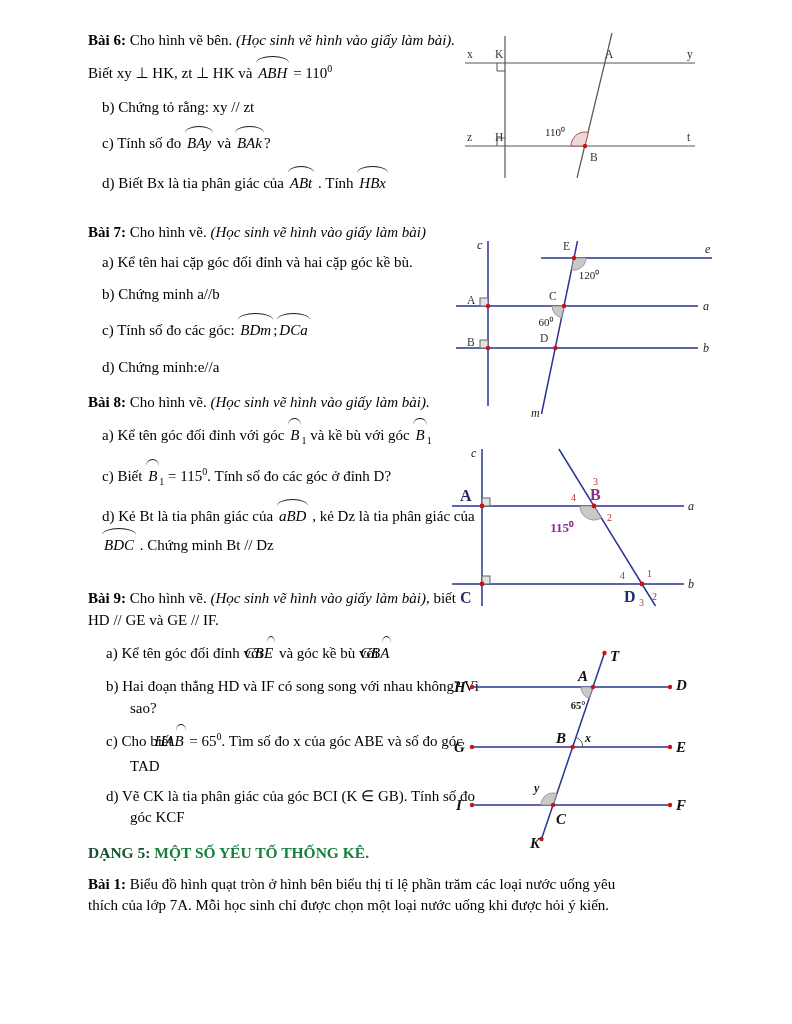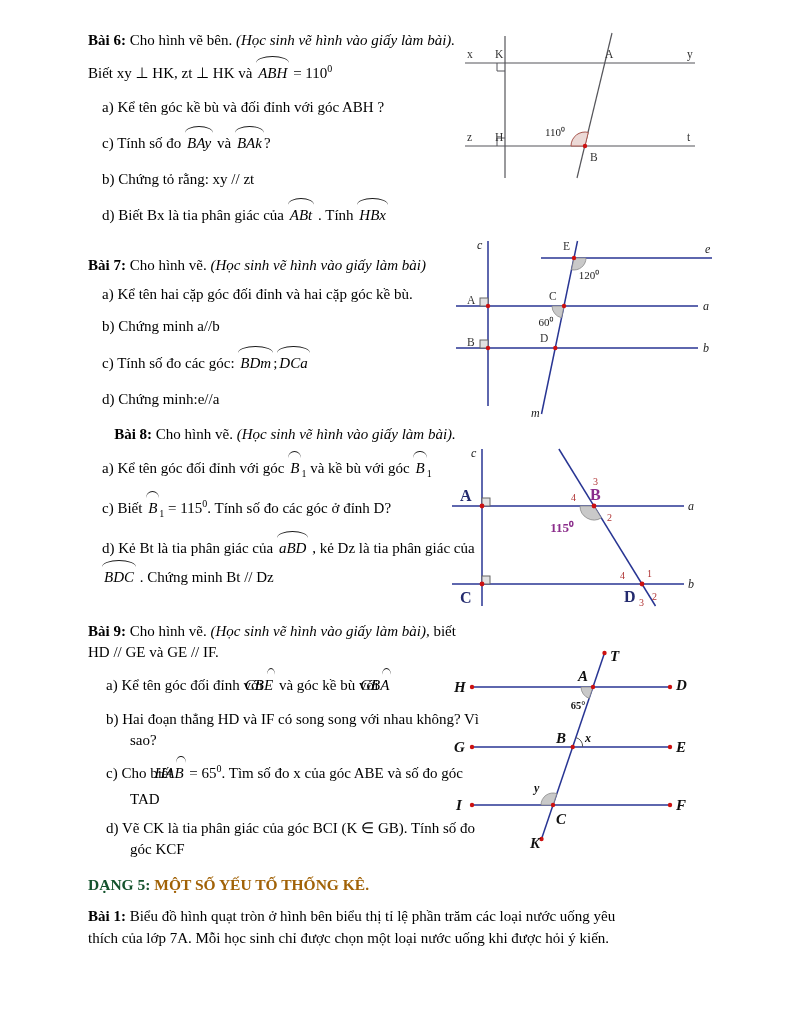--- a/index.html
+++ b/index.html
@@ -4,40 +4,40 @@
 <style>
   * { margin:0; padding:0; box-sizing:border-box; }
   html,body { background:#ffffff; }
   body {
     width:792px; height:1024px;
     font-family:"Liberation Serif", serif;
     font-size:15px; color:#000; line-height:1.42;
   }
   .page { position:relative; width:730px; height:1024px; padding:30px 85px 0 88px; overflow:hidden; background:#fff; }
   .tw { width:376px; }
-  .tww { width:394px;text-align:center; }
+  .tww { width:394px; }
   p { margin:0 0 8px 0; }
   .item { margin:0 0 11px 14px; }
   .item9 { margin:8px 0 3px 18px; padding-left:24px; text-indent:-24px; }
   .note { font-style:italic; }
   b { font-weight:bold; }
   sup { font-size:10px; }
   sub { font-size:10px; }
   .arc { font-style:italic; position:relative; display:inline-block; padding:4px 2px;text-align:center; }
   .arc::before {
     content:""; position:absolute; left:0; right:0; top:-3px; height:6px;
     border-top:1.3px solid #1a1a1a;
     border-radius:50% 50% 0 0 / 100% 100% 0 0;
   }
   .ex7 { margin-top:24px; }
   .ex8 { margin-top:14px; }
   .ex9 { margin-top:28px; }
   .heading { margin-top:14px; font-weight:bold; font-size:15.5px; }
   .heading .red { color:#14532d; }
-  .heading .blue { color:#a16207; }
+  .heading .blue { color:#15803d; }
   .b1p { margin-top:10px; }
 
   
   .fig { position:absolute; }
   #fig6 { left:455px; top:28px; }
   #fig7 { left:446px; top:236px; }
   #fig8 { left:444px; top:444px; }
   #fig9 { left:450px; top:645px; }
   .fig svg { display:block; }
   .gline { stroke:#55555a; stroke-width:1.2; fill:none; }
@@ -61,23 +61,22 @@
   .num { font-family:"Liberation Serif",serif; font-size:10px; fill:#b03434; font-style:normal; }
 </style>
 </head>
 <body>
 
 <div class="page">
 
   <section class="ex ex6">
     <p class="tw"><b>Bài 6:</b> <span>Cho hình vẽ bên.</span> <i class="note">(Học sinh vẽ hình vào giấy làm bài).</i></p>
     <p class="tw"><span>Biết xy ⊥ HK, zt ⊥ HK và </span><span class="arc">ABH</span><span> = 110</span><sup>0</sup></p>
-    <p class="tw item">a) Kể tên góc kề bù và đối đỉnh với góc ABH ?</p>
+    <p class="tw item">b) Chứng tỏ rằng: xy // zt</p>
     <p class="tw item"><span>c) Tính số đo </span><span class="arc">BAy</span><span> và </span><span class="arc">BAk</span><span>?</span></p>
-    <p class="tw item">b) Chứng tỏ rằng: xy // zt</p>
     <p class="tw item"><span>d) Biết Bx là tia phân giác của </span><span class="arc">ABt</span><span> . Tính </span><span class="arc">HBx</span></p>
   </section>
 
   <section class="ex ex7">
     <p class="tw"><b>Bài 7:</b> <span>Cho hình vẽ. </span><i class="note">(Học sinh vẽ hình vào giấy làm bài)</i></p>
     <p class="tw item">a) Kể tên hai cặp góc đối đỉnh và hai cặp góc kề bù.</p>
     <p class="tw item">b) Chứng minh a//b</p>
     <p class="tw item"><span>c) Tính số đo các góc: </span><span class="arc">BDm</span><span>;</span><span class="arc">DCa</span></p>
     <p class="tw item">d) Chứng minh:e//a</p>
   </section>

